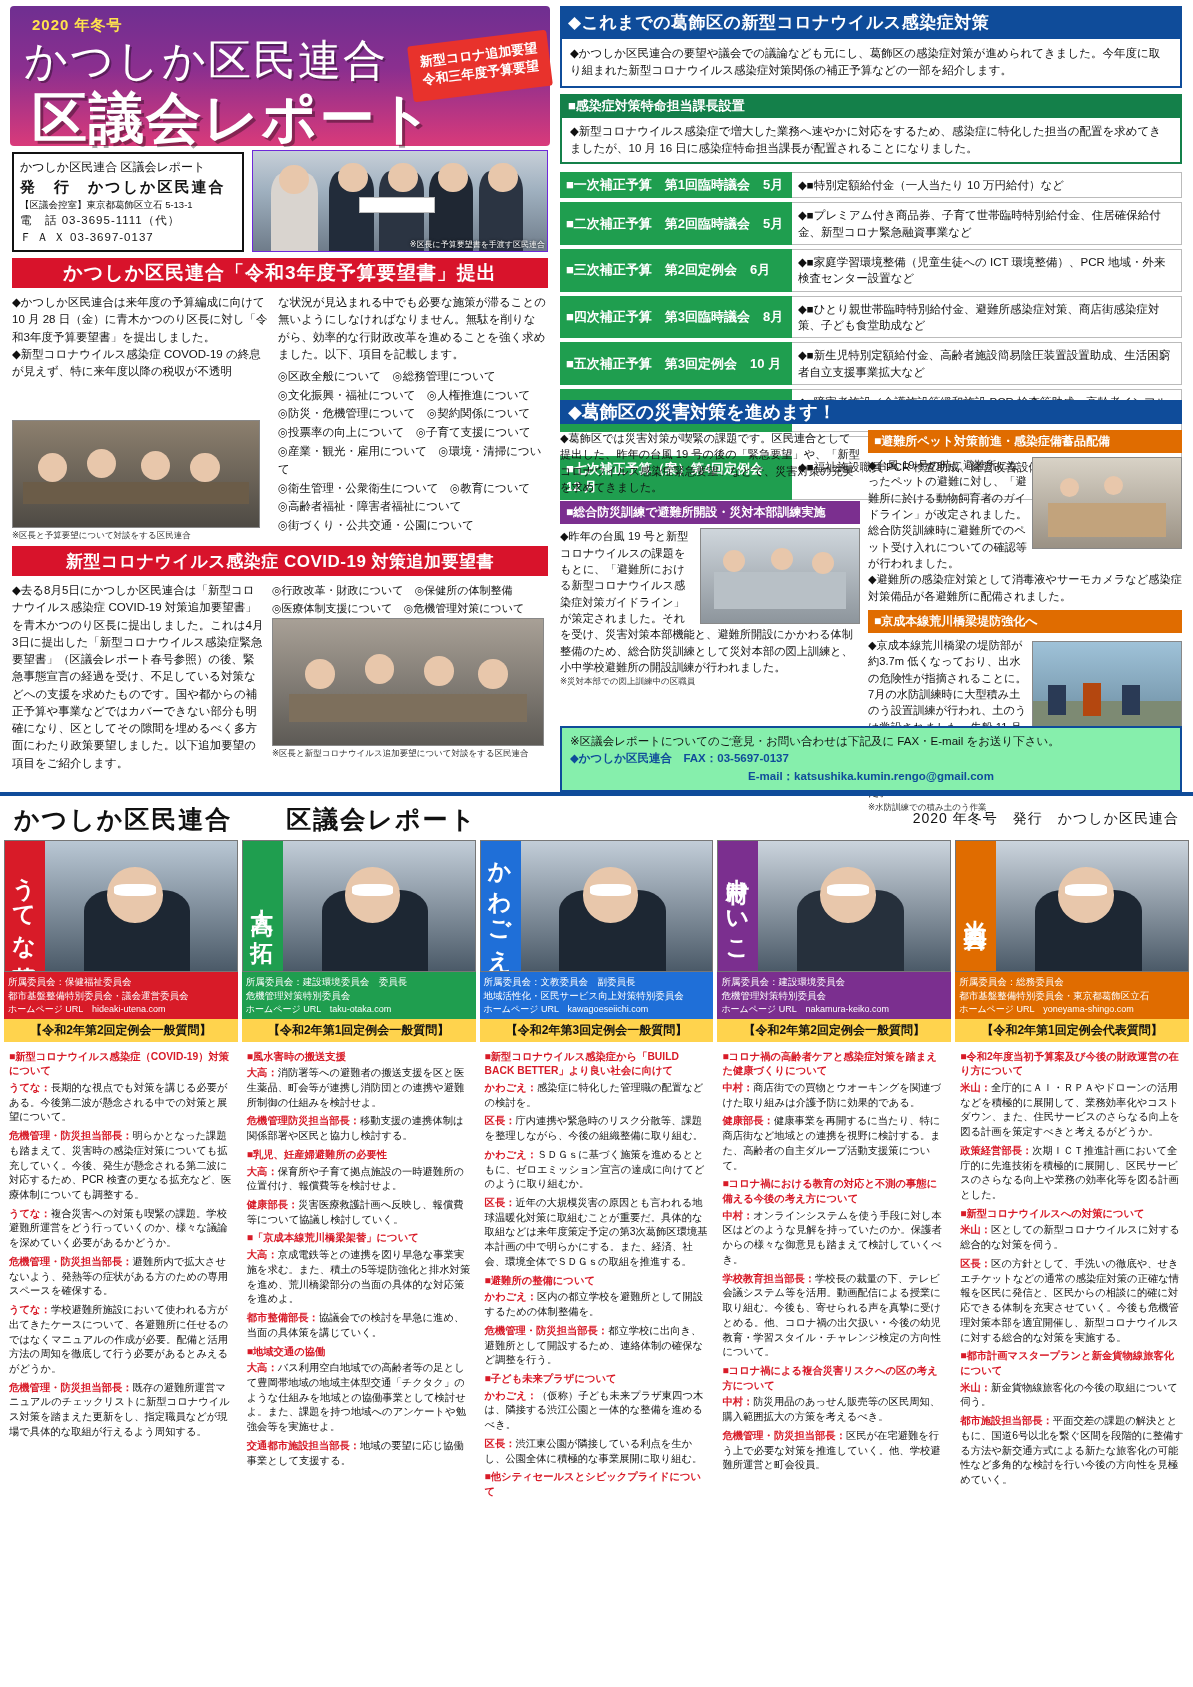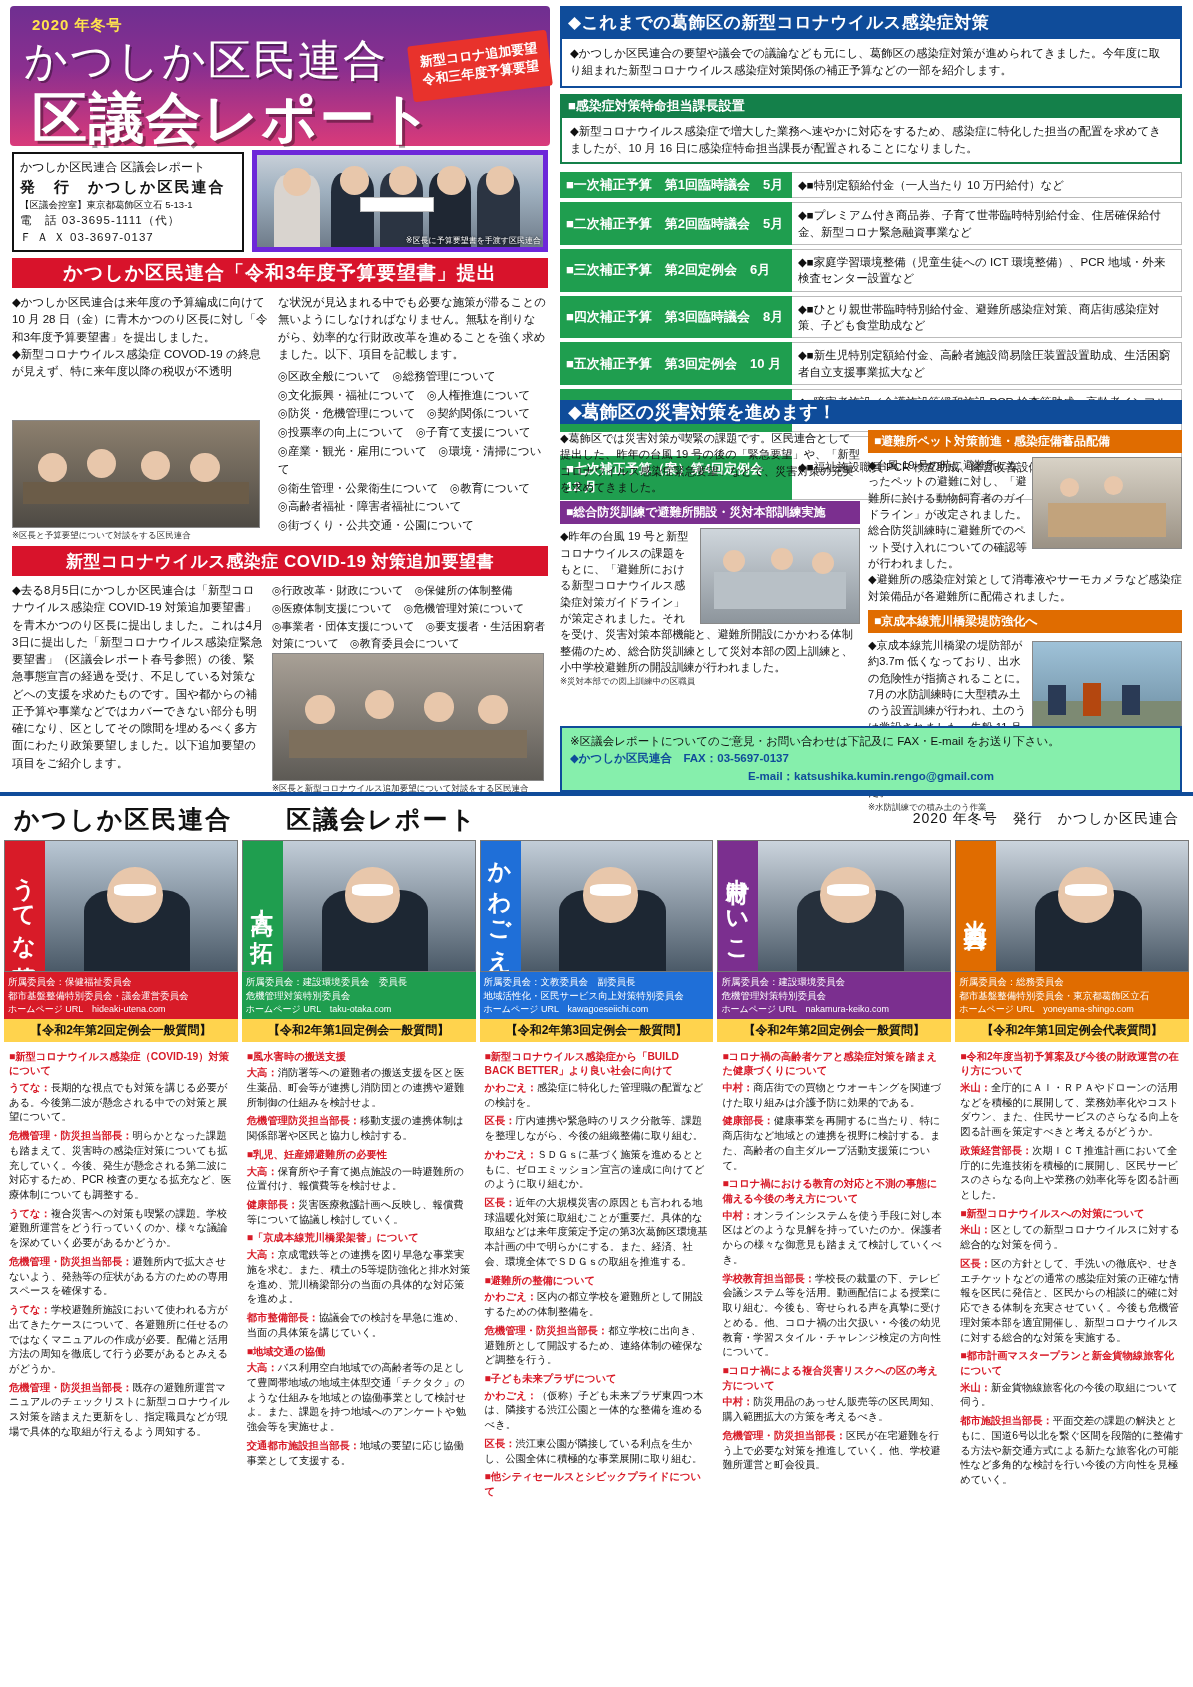--- a/index.html
+++ b/index.html
@@ -54,21 +54,21 @@
   }
   .contact .l1 { font-size: 12px; }
   .contact .l2 { font-size: 15px; font-weight: bold; letter-spacing: 2px; }
   .contact .l3 { font-size: 9.5px; }
   .contact .l4 { font-size: 11.5px; letter-spacing: 1px; }
 
   
   .photo-top {
     position: absolute; left: 252px; top: 150px; width: 296px; height: 102px;
     background: linear-gradient(180deg,#b9c4cf,#7f8b98);
-    overflow: hidden; border: 5px solid #6d28d9;
+    overflow: hidden; border: 1px solid #6d28d9;
   }
   .photo-cap {
     position: absolute; right: 2px; bottom: 1px; color: #fff; font-size: 8px;
     text-shadow: 0 0 3px #000;
   }
 
   
   .ph { position: relative; overflow: hidden; background: #9aa6b2; }
 
   
@@ -254,21 +254,20 @@
     <div class="cap-a">※区長と予算要望について対談をする区民連合</div>
 
     <div class="sec-b">
       <div class="bar">新型コロナウイルス感染症 COVID-19 対策追加要望書</div>
       <div class="body">
         <div class="col-txt" style="width:252px;">◆去る8月5日にかつしか区民連合は「新型コロナウイルス感染症 COVID-19 対策追加要望書」を青木かつのり区長に提出しました。これは4月3日に提出した「新型コロナウイルス感染症緊急要望書」（区議会レポート春号参照）の後、緊急事態宣言の経過を受け、不足している対策などへの支援を求めたものです。国や都からの補正予算や事業などではカバーできない部分も明確になり、区としてその隙間を埋めるべく多方面にわたり政策要望しました。以下追加要望の項目をご紹介します。</div>
         <div style="width:276px;">
           <div class="col-list" style="width:276px;font-size:11px;">
             <div>◎行政改革・財政について　◎保健所の体制整備</div>
             <div>◎医療体制支援について　◎危機管理対策について</div>
-            <div>◎事業者・団体支援について　◎要支援者・生活困窮者対策について　◎教育委員会について</div>
           </div>
           <div class="photo-b ph">
             <div style="position:absolute;inset:0;background:linear-gradient(180deg,#a8a096,#5d5a55);"></div>
             <div style="position:absolute;left:6%;top:60%;width:88%;height:22%;background:#7d6f5c;"></div>
             <div style="position:absolute;left:12%;top:32%;width:11%;padding-bottom:11%;background:#e8c7ab;border-radius:50%;"></div>
             <div style="position:absolute;left:34%;top:28%;width:11%;padding-bottom:11%;background:#e8c7ab;border-radius:50%;"></div>
             <div style="position:absolute;left:56%;top:30%;width:11%;padding-bottom:11%;background:#e8c7ab;border-radius:50%;"></div>
             <div style="position:absolute;left:76%;top:32%;width:11%;padding-bottom:11%;background:#e8c7ab;border-radius:50%;"></div>
           </div>
           <div class="cap-b">※区長と新型コロナウイルス追加要望について対談をする区民連合</div>

